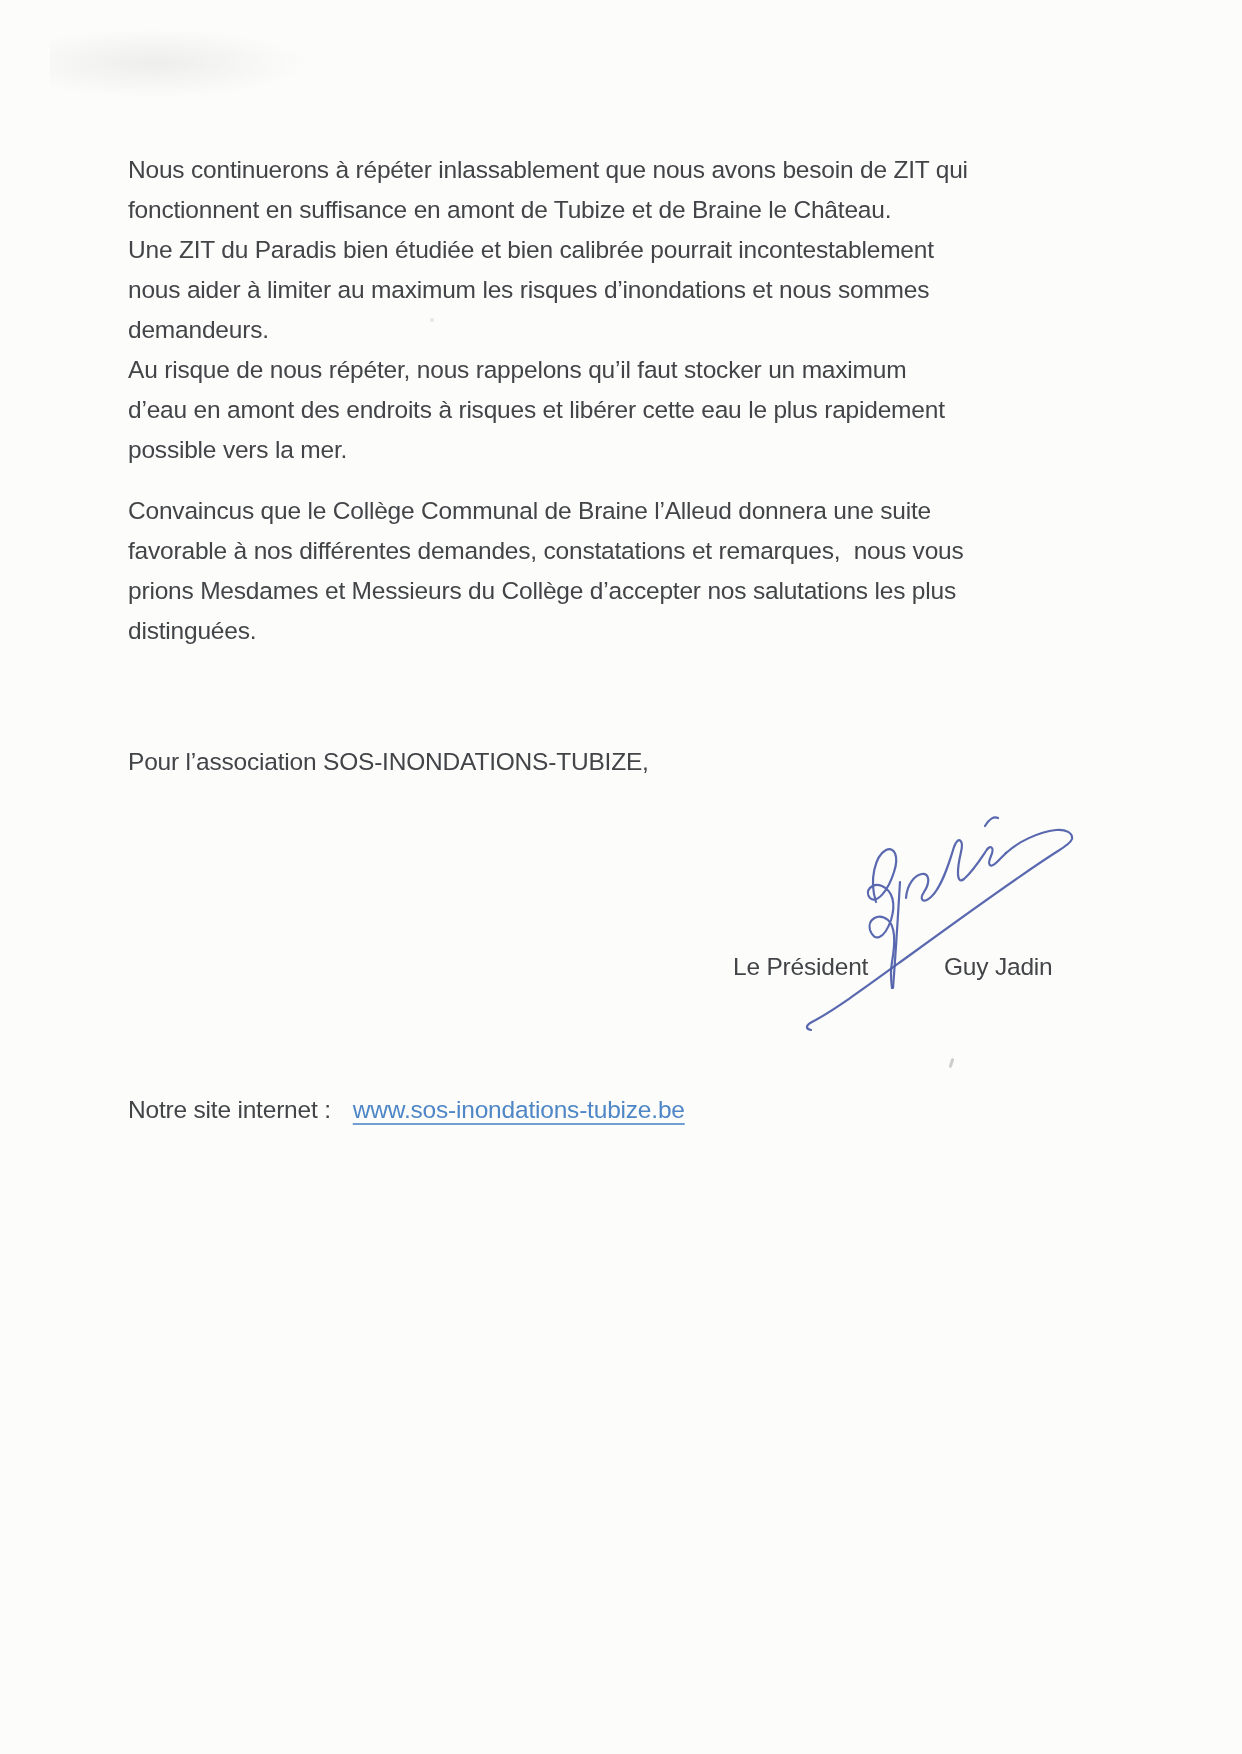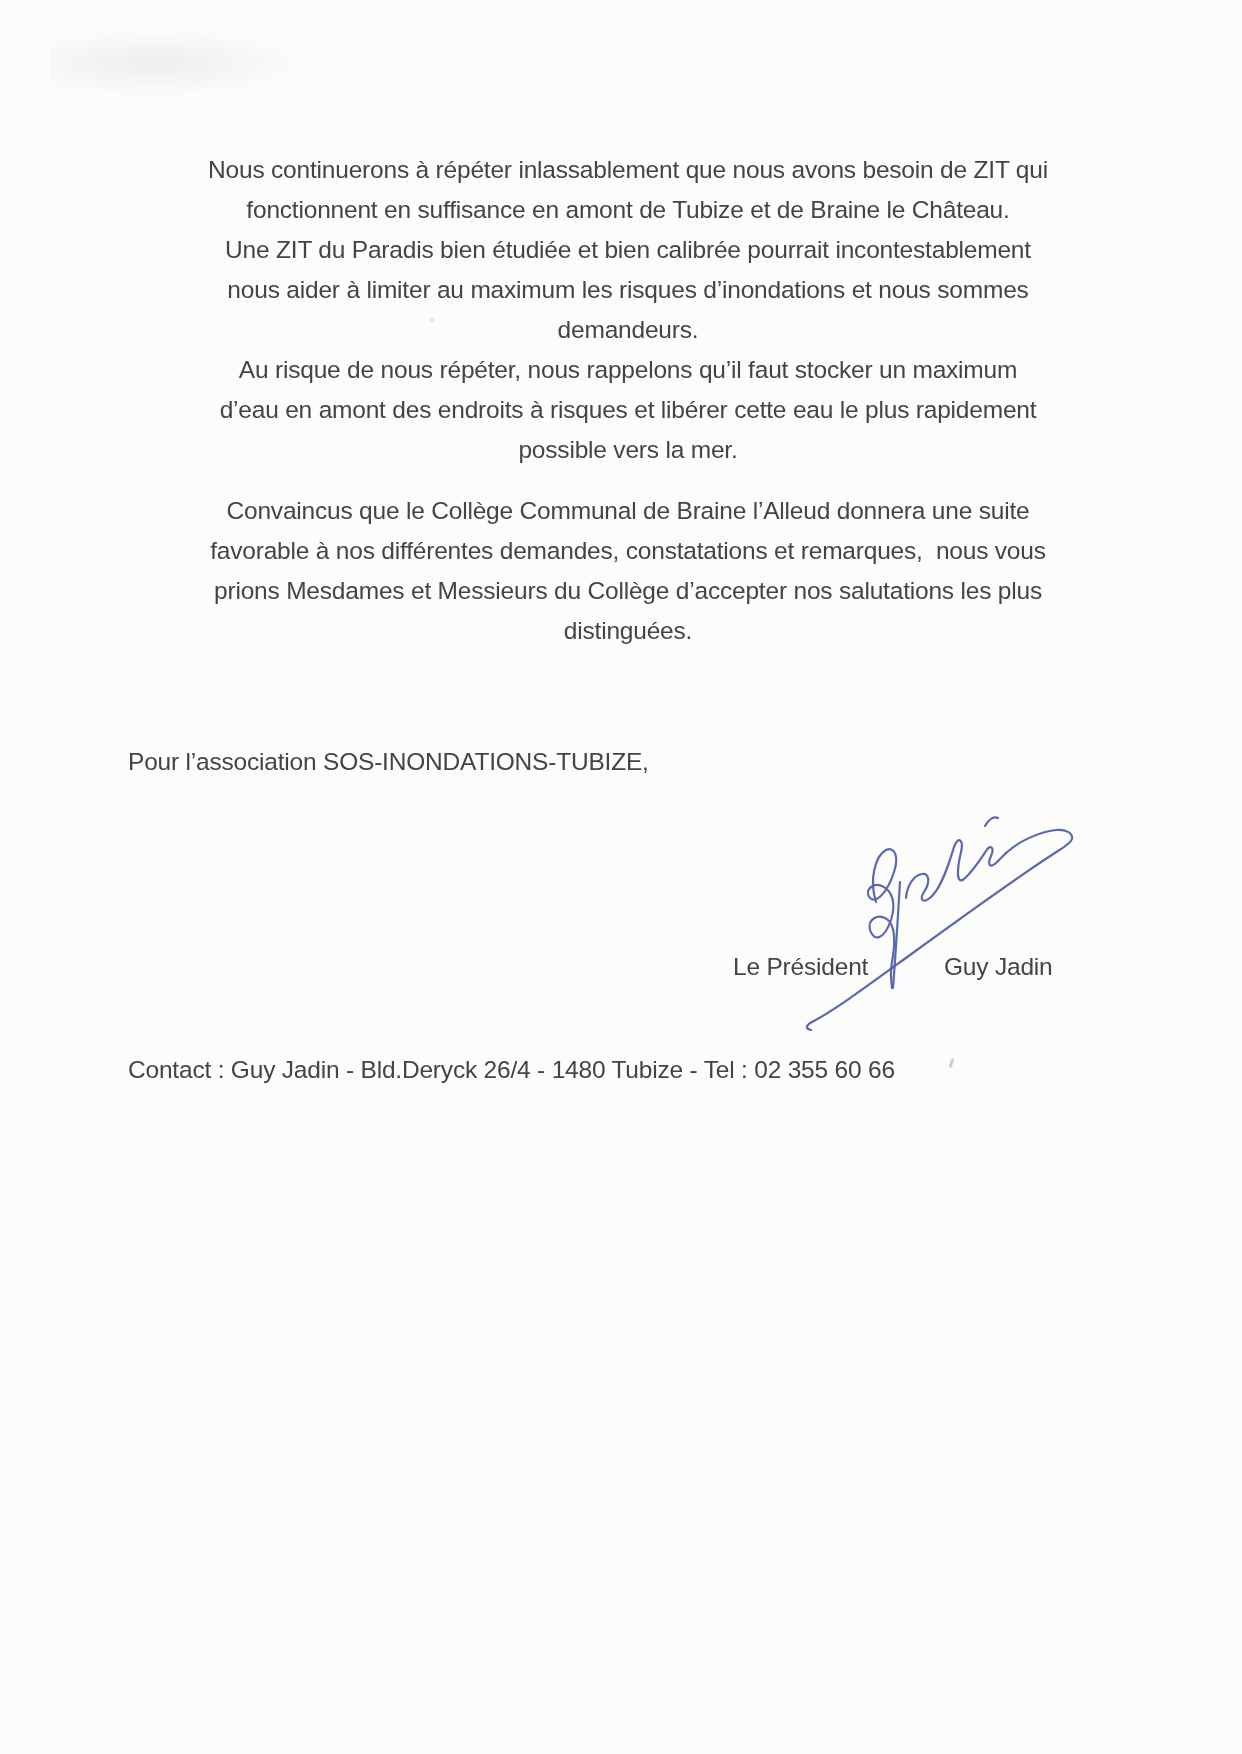--- a/index.html
+++ b/index.html
@@ -42,21 +42,20 @@
   }
   .body-text {
     position: absolute;
     left: 128px;
     margin: 0;
     font-size: 24.5px;
     line-height: 40px;
     letter-spacing: -0.2px;
     white-space: pre-wrap;
     color: #424448;
-    text-align: center;
   }
   .para1 { top: 150px; width: 1000px; }
   .para2 { top: 491px; width: 1000px; }
   .association { top: 742px; }
   .contact-line { top: 1050px; }
   .website-line { top: 1090px; }
   .copies-line { top: 1152px; }
   .website-link {
     margin-left: 22px;
     color: #4e86c6;
@@ -137,17 +136,17 @@
 
     <path d="M 246 63 C 258 52, 278 42, 296 40 C 306 39, 313 43, 312 49
              C 311 52, 306 56, 298 61 C 260 85, 205 125, 150 165
              C 110 194, 75 220, 52 232 C 46 235, 45 239, 51 240"></path>
   </svg>
 
   <span class="sig-label sig-title">Le Président</span>
 
   <span class="sig-label sig-name">Guy Jadin</span>
 
-  <p class="body-text contact-line">Contact : Guy Jadin - Bld.Deryck 26/4 - 1480 Tubize - Tel : 02 355 60 66</p>
 
+  <p class="body-text website-line"><span>Notre site internet :</span><a class="website-link" href="#">www.sos-inondations-tubize.be</a></p>
 
 
 </div>
 
 </body></html>

